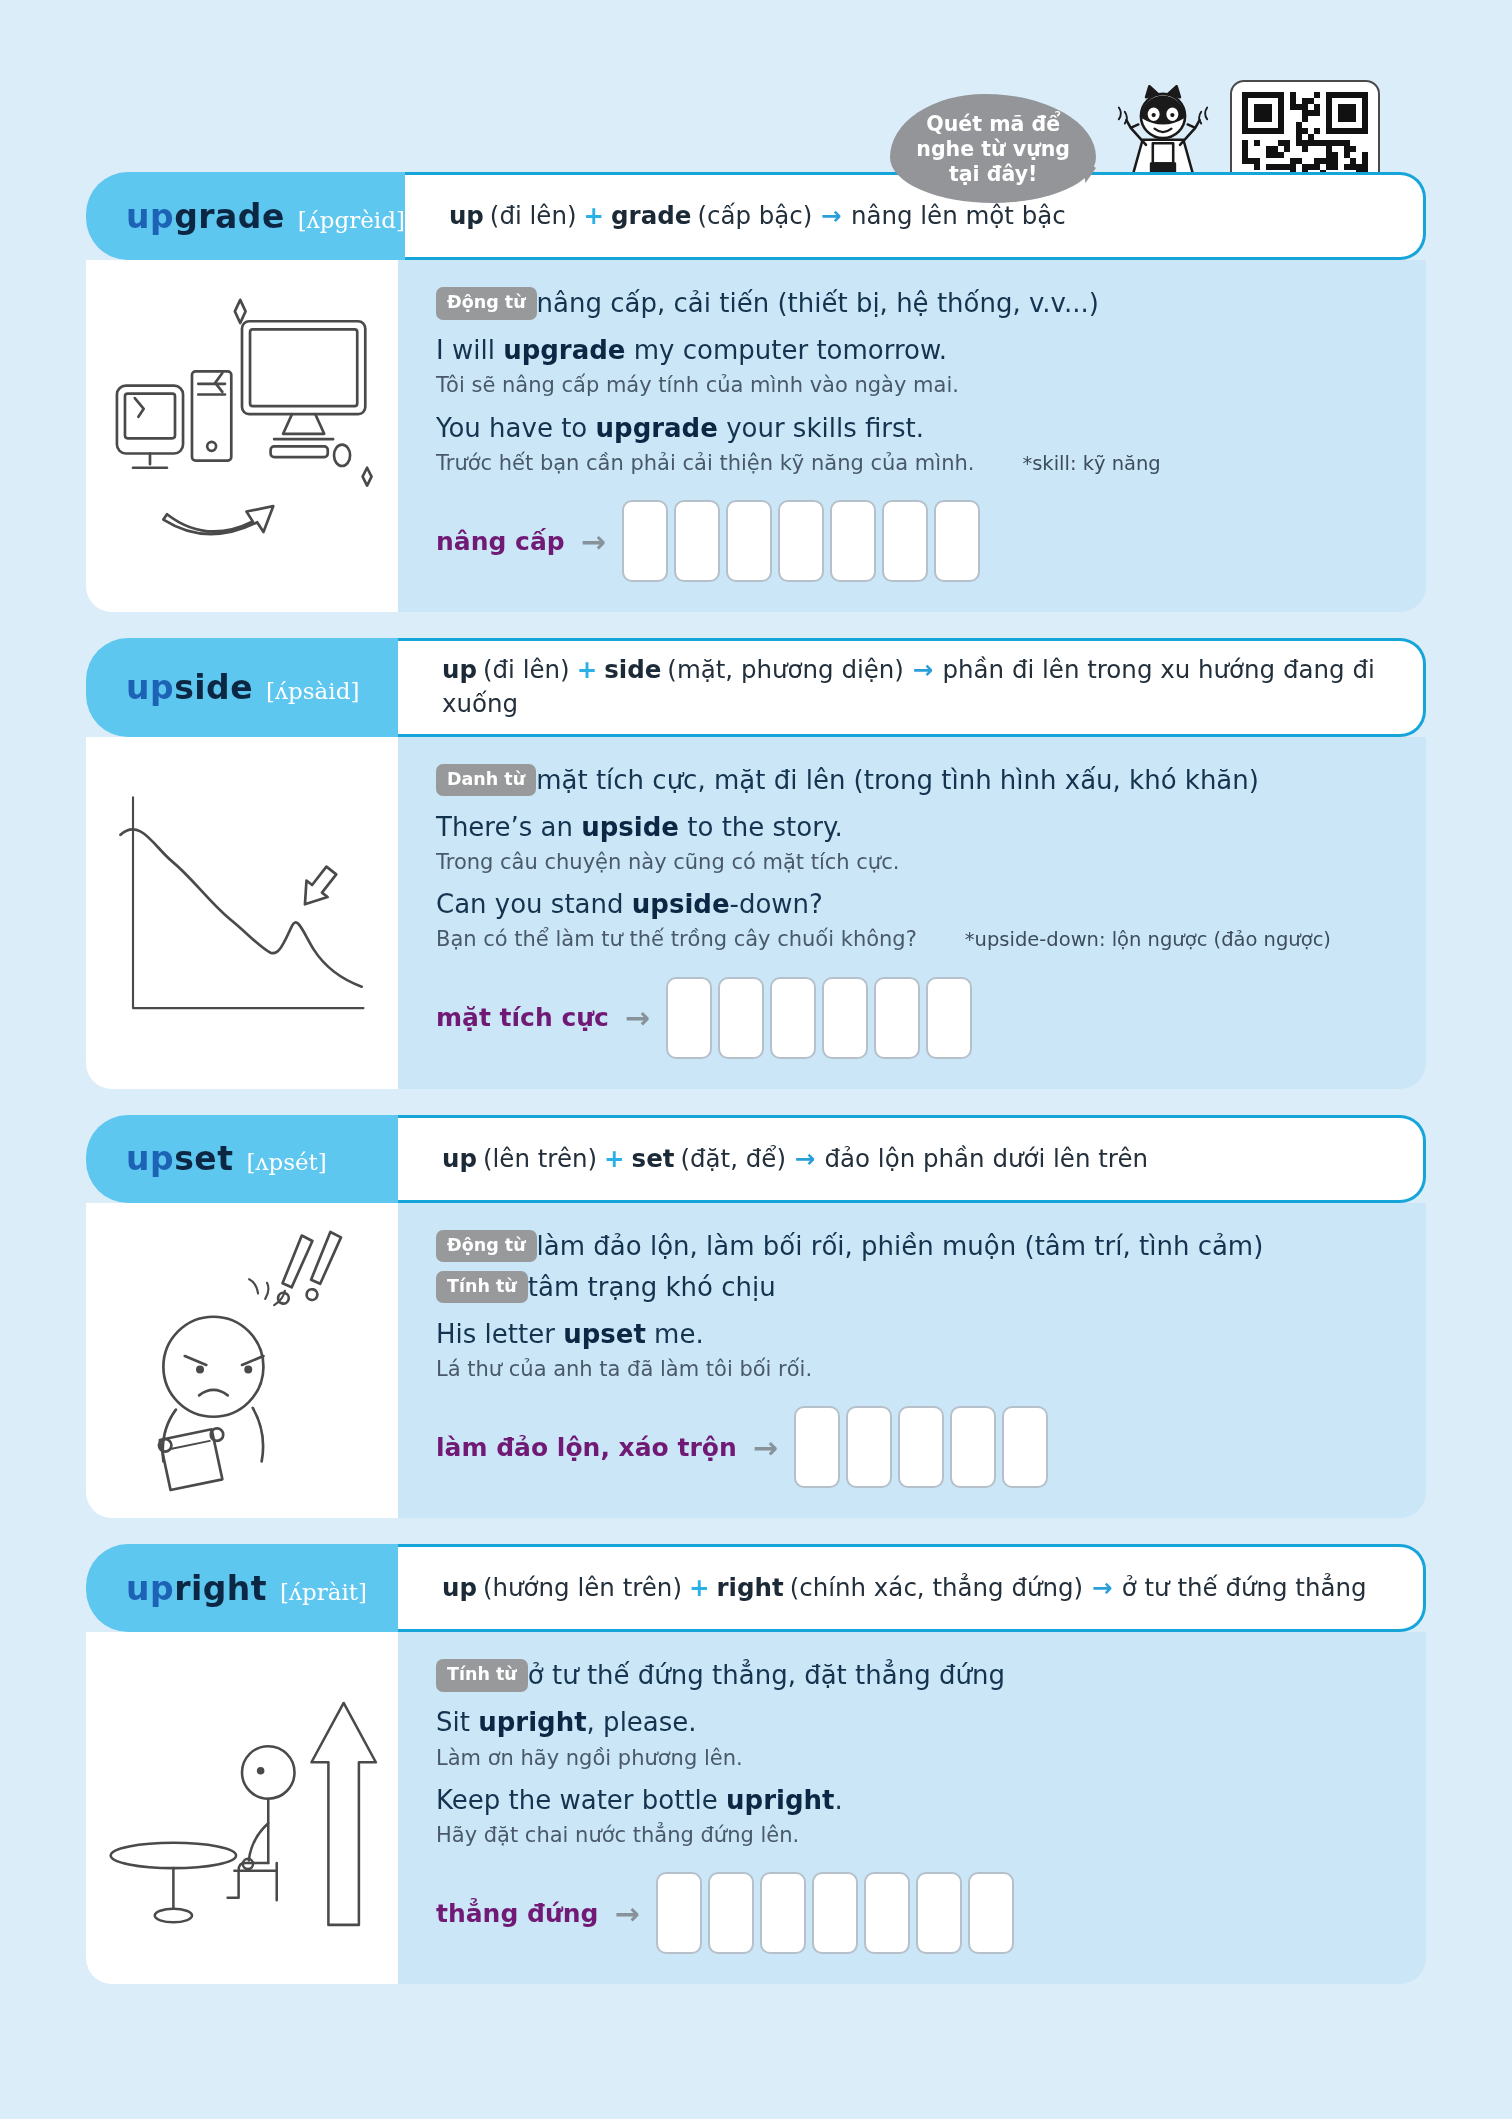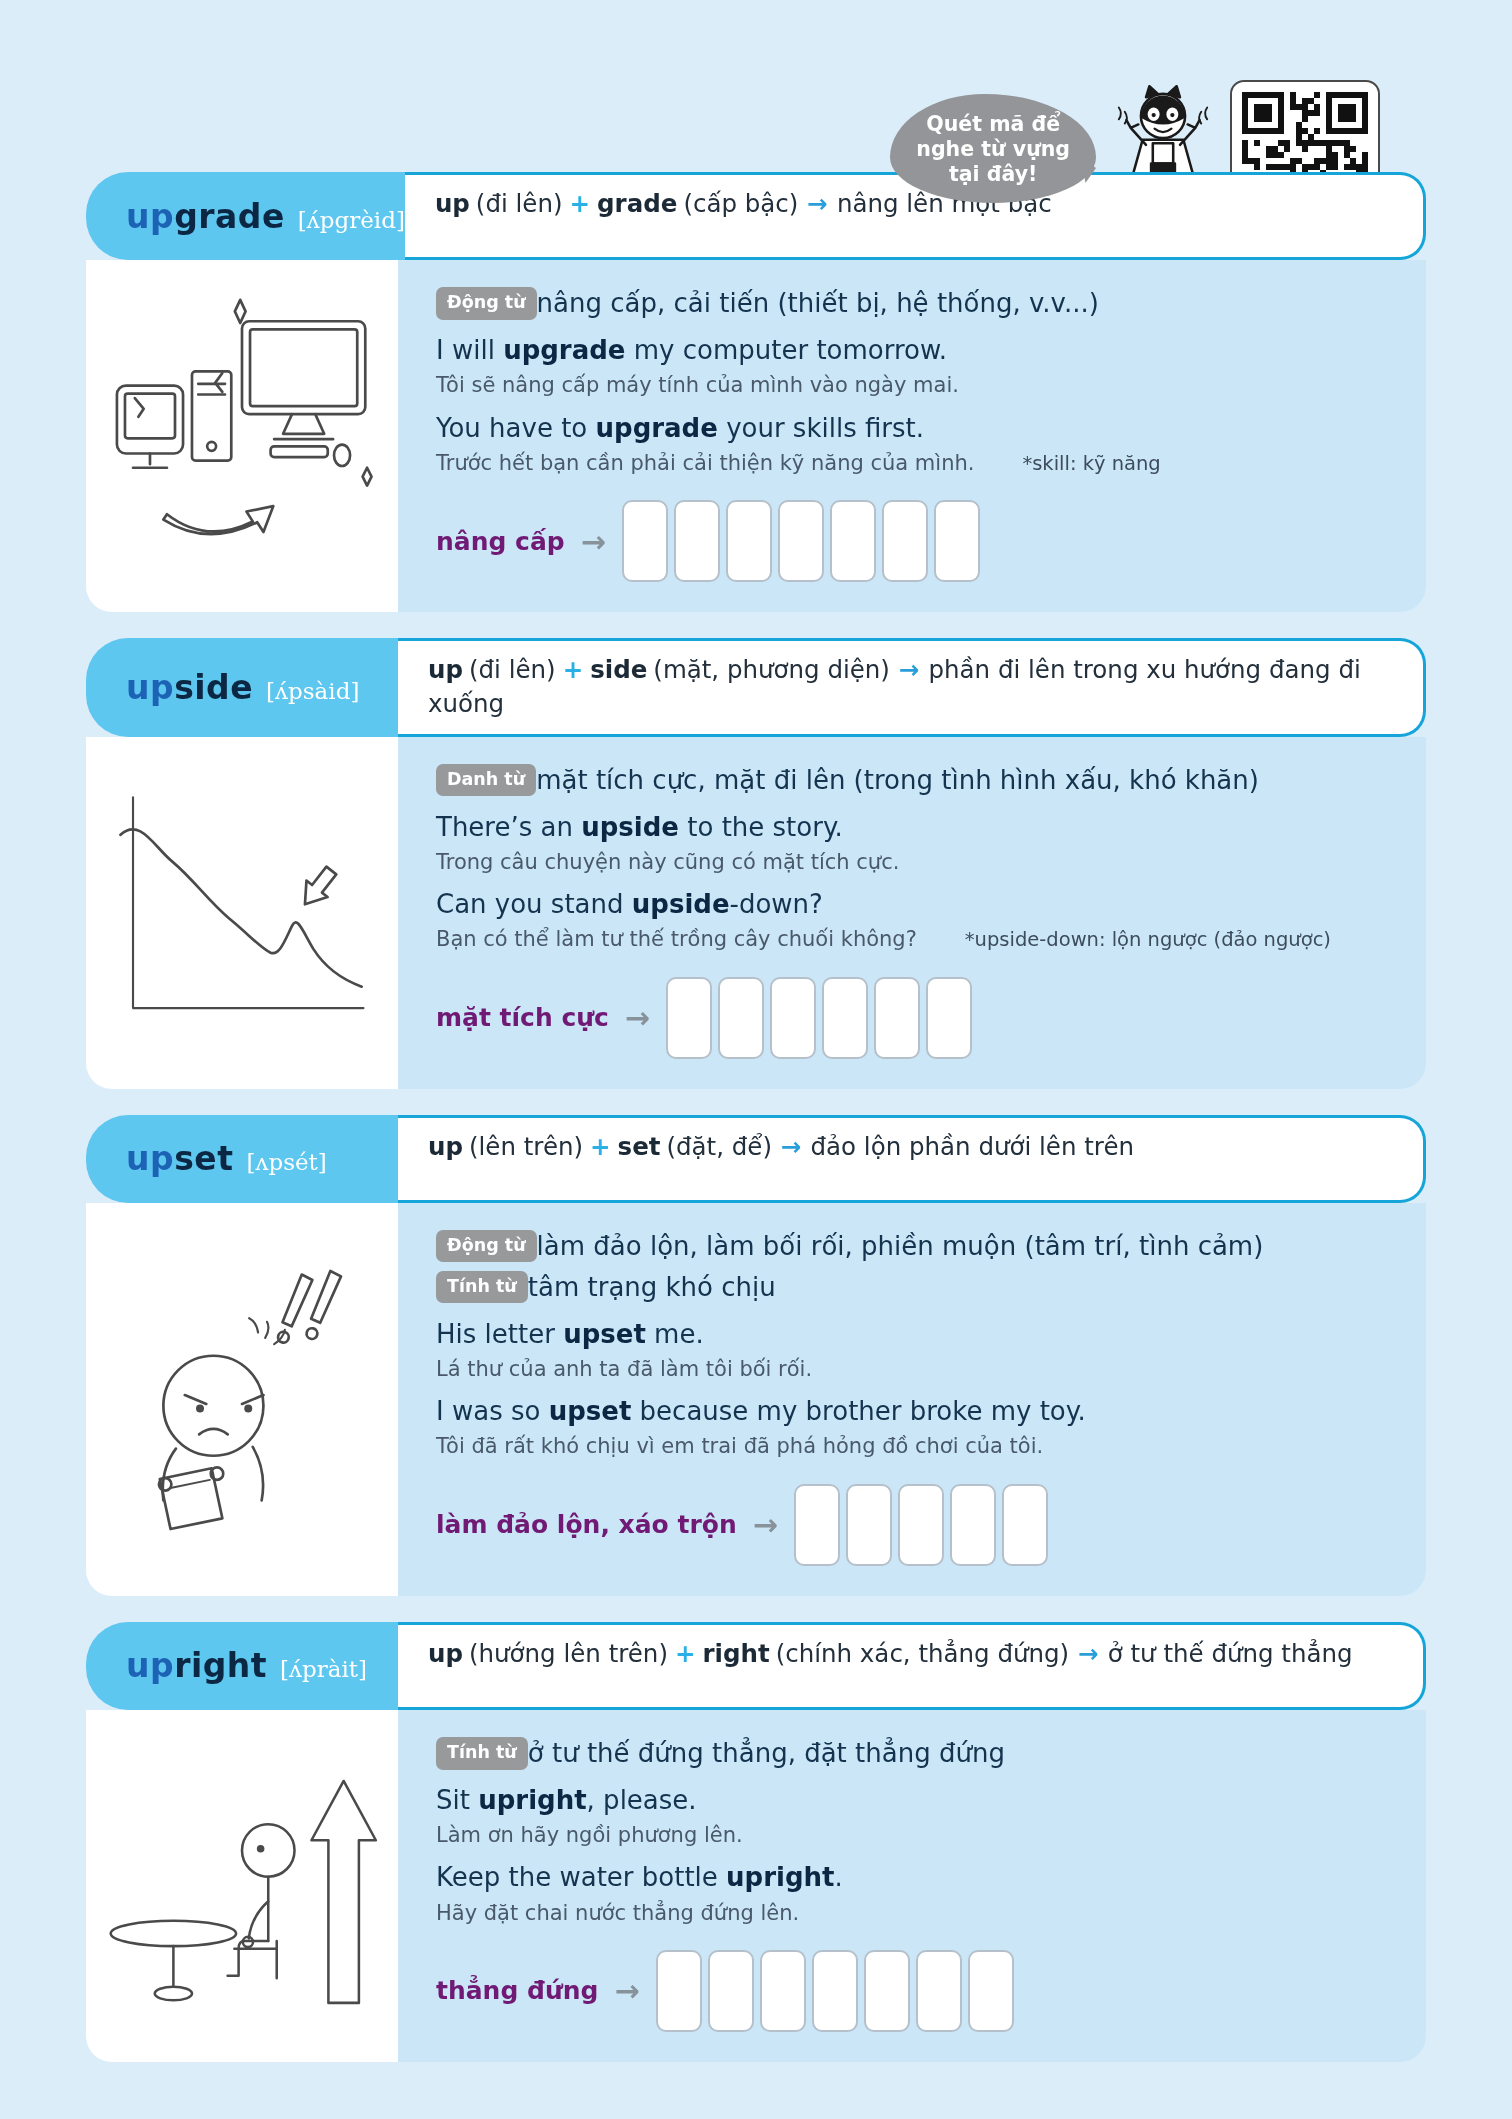--- a/index.html
+++ b/index.html
@@ -24,21 +24,21 @@
   
   .card { margin-bottom:26px; }
   .head-row { display:flex; align-items:stretch; min-height:88px; }
   .pill { flex:0 0 312px; background:#5ec7ef; border-radius:42px 0 0 42px;
           display:flex; align-items:center; padding-left:40px; position:relative; z-index:2; }
   .pill-inner { display:flex; align-items:baseline; gap:13px; }
   .w-pre  { font-size:33px; font-weight:bold; color:#1d63b5; letter-spacing:.5px; }
   .w-rest { font-size:33px; font-weight:bold; color:#0c2743; letter-spacing:.5px; }
   .phon   { font-family:"DejaVu Serif", serif; font-size:23px; color:#ffffff; }
   .formula { flex:1; background:#ffffff; border:3px solid #16a5d9; border-left:none;
-             border-radius:0 26px 26px 0; display:flex; align-items:flex-start; padding:12px 30px; }
+             border-radius:0 26px 26px 0; display:flex; align-items:center; padding:12px 44px; }
   .formula p { font-size:24.5px; line-height:1.4; color:#23303c; }
   .f-b   { font-weight:bold; color:#1b2a36; }
   .f-plus  { color:#29b0e6; font-weight:bold; margin:0 7px; }
   .f-arrow { color:#2a9ed9; font-weight:bold; margin:0 9px; }
   .f-g { margin-left:6px; }
 
   .body-row { display:flex; align-items:stretch; }
   .illus { flex:0 0 312px; background:#ffffff; border-radius:0 0 0 26px;
            display:flex; align-items:center; justify-content:center; }
   .content { flex:1; background:#cbe7f7; border-radius:0 0 26px 0; padding:26px 36px 30px 38px; }
@@ -383,24 +383,20 @@
       </div>
       <div class="content">
         <div class="pos-group">
           <div class="pos-line"><span class="badge">Động từ</span><span>làm đảo lộn, làm bối rối, phiền muộn (tâm trí, tình cảm)</span></div>
           <div class="pos-line"><span class="badge">Tính từ</span><span>tâm trạng khó chịu</span></div>
         </div>
         <div class="example">
           <p class="en"><span>His letter </span><b>upset</b><span> me.</span></p>
           <p class="vi"><span>Lá thư của anh ta đã làm tôi bối rối.</span></p>
         </div>
-        <div class="example">
-          <p class="en"><span>I was so </span><b>upset</b><span> because my brother broke my toy.</span></p>
-          <p class="vi"><span>Tôi đã rất khó chịu vì em trai đã phá hỏng đồ chơi của tôi.</span></p>
-        </div>
         <div class="practice">
           <span class="p-label">làm đảo lộn, xáo trộn</span>
           <span class="p-arrow">→</span>
           <div class="boxes">
               <div class="pbox"></div>
               <div class="pbox"></div>
               <div class="pbox"></div>
               <div class="pbox"></div>
               <div class="pbox"></div>
             </div>

